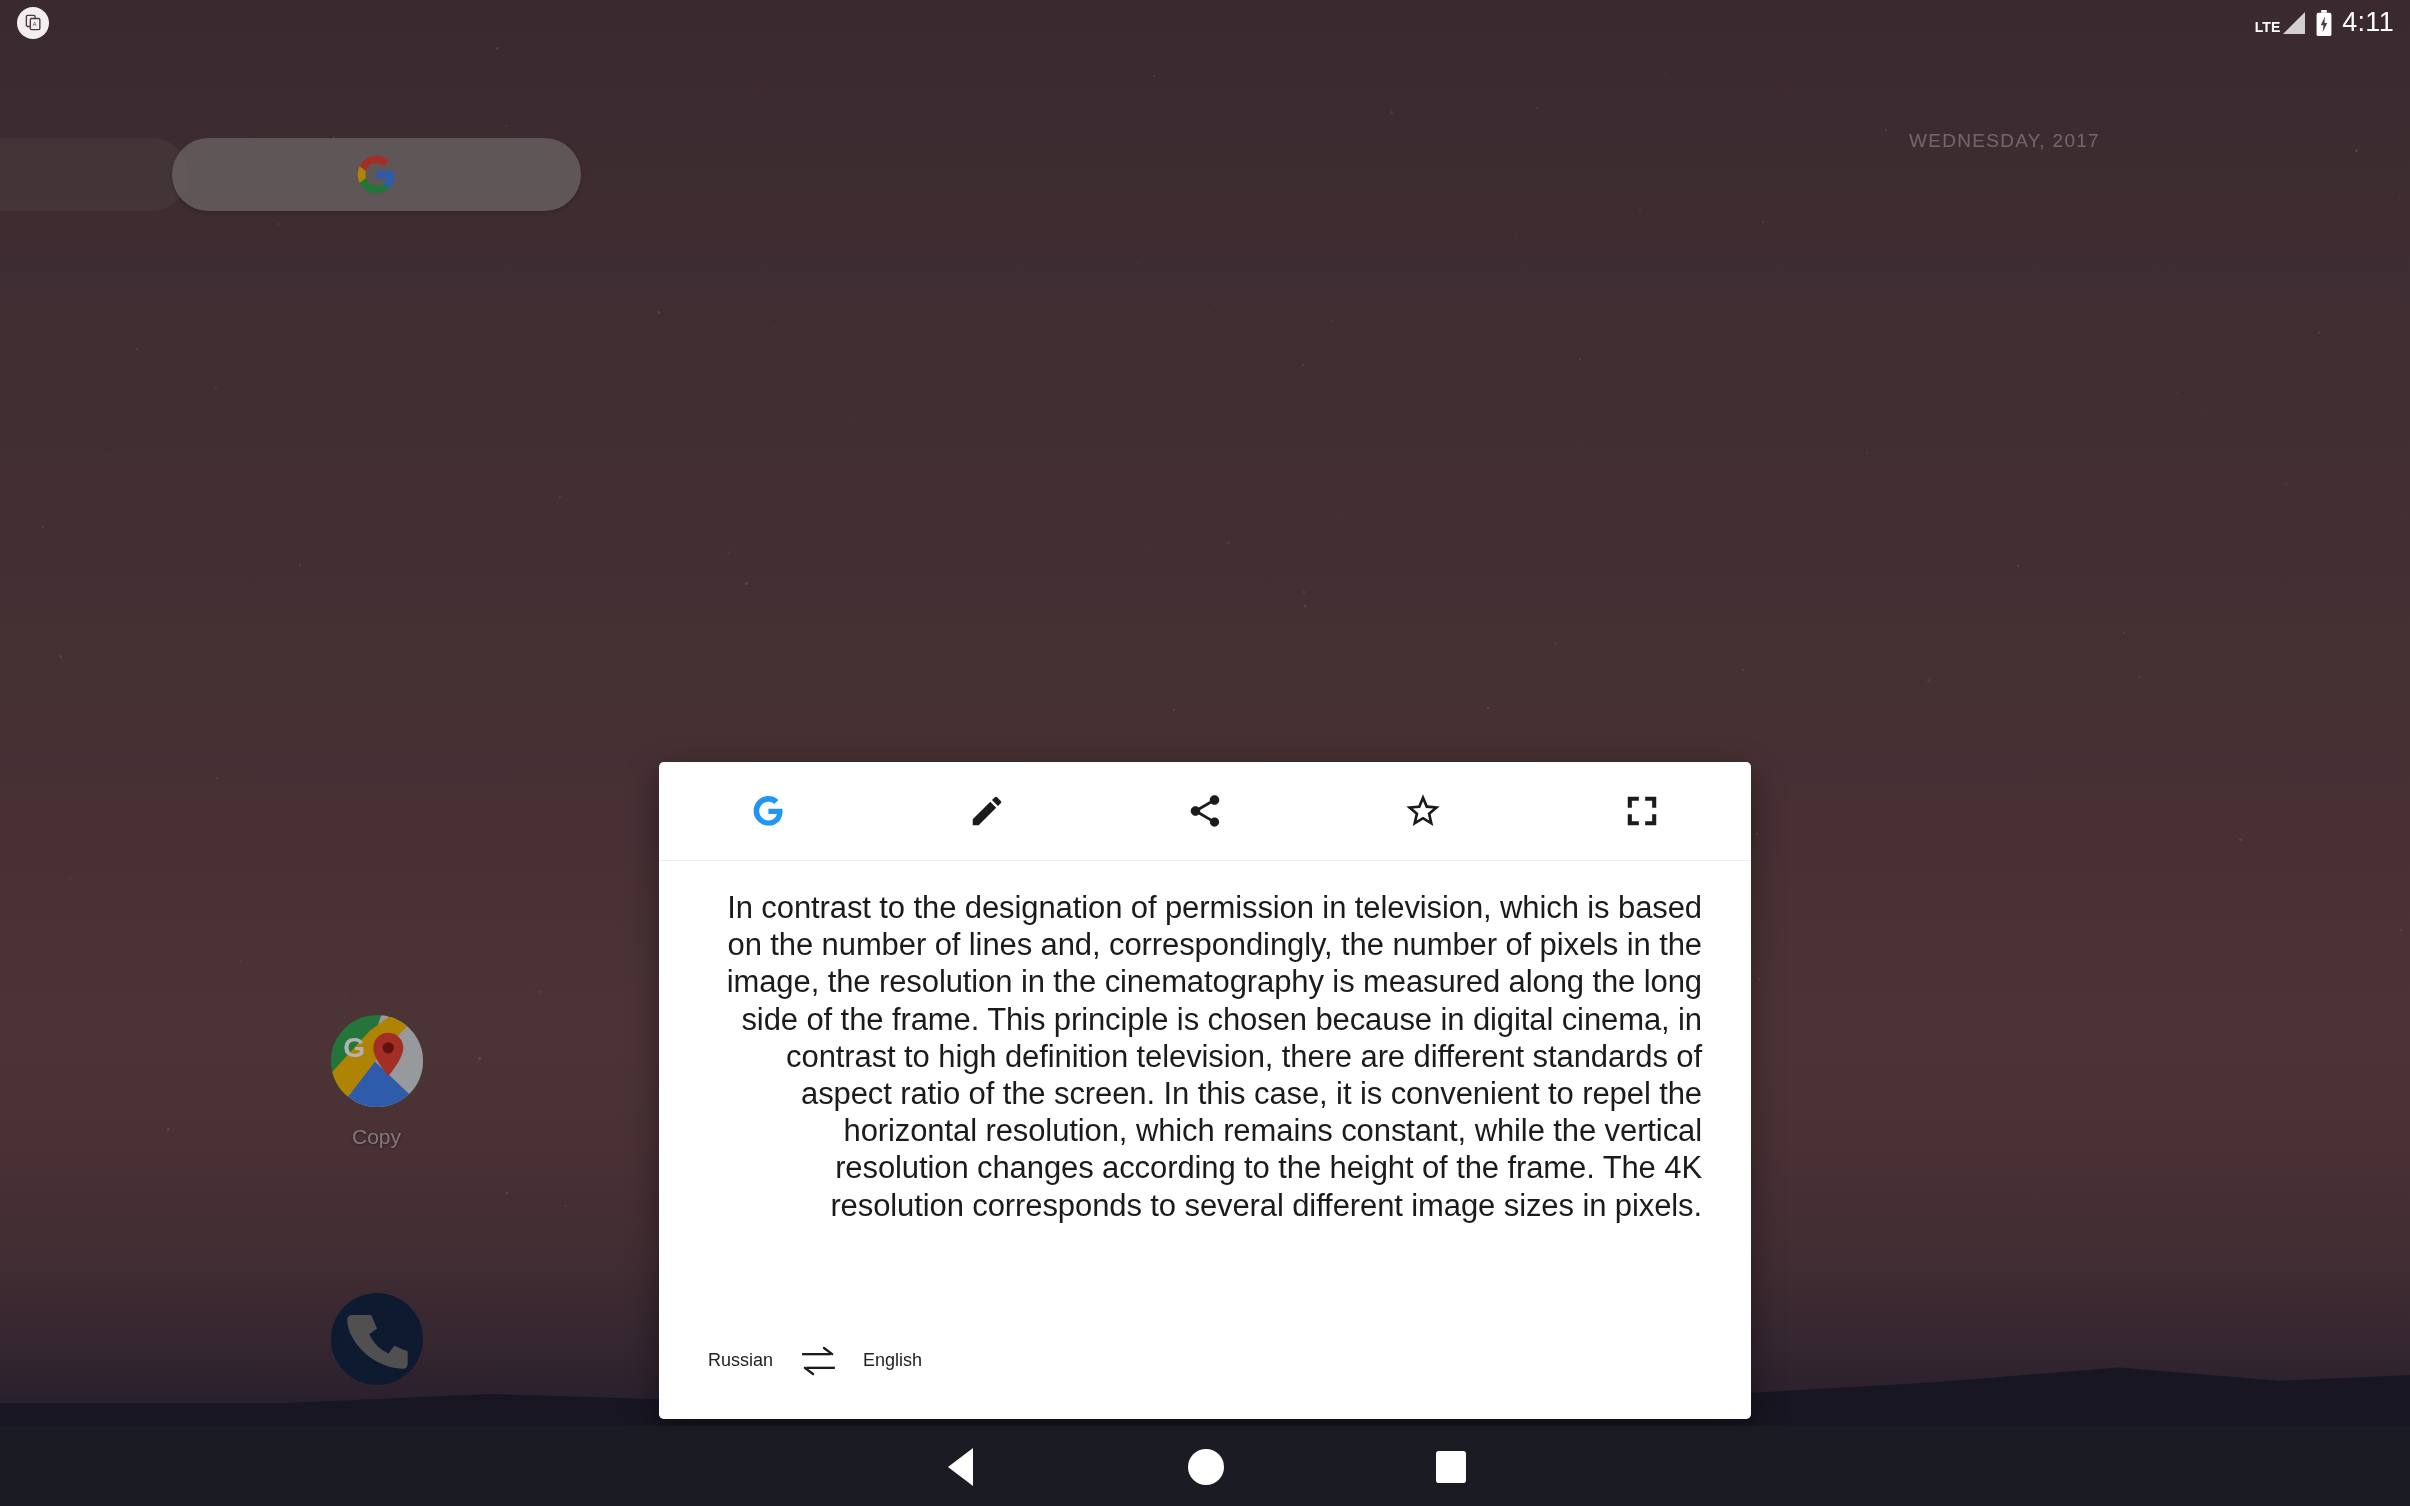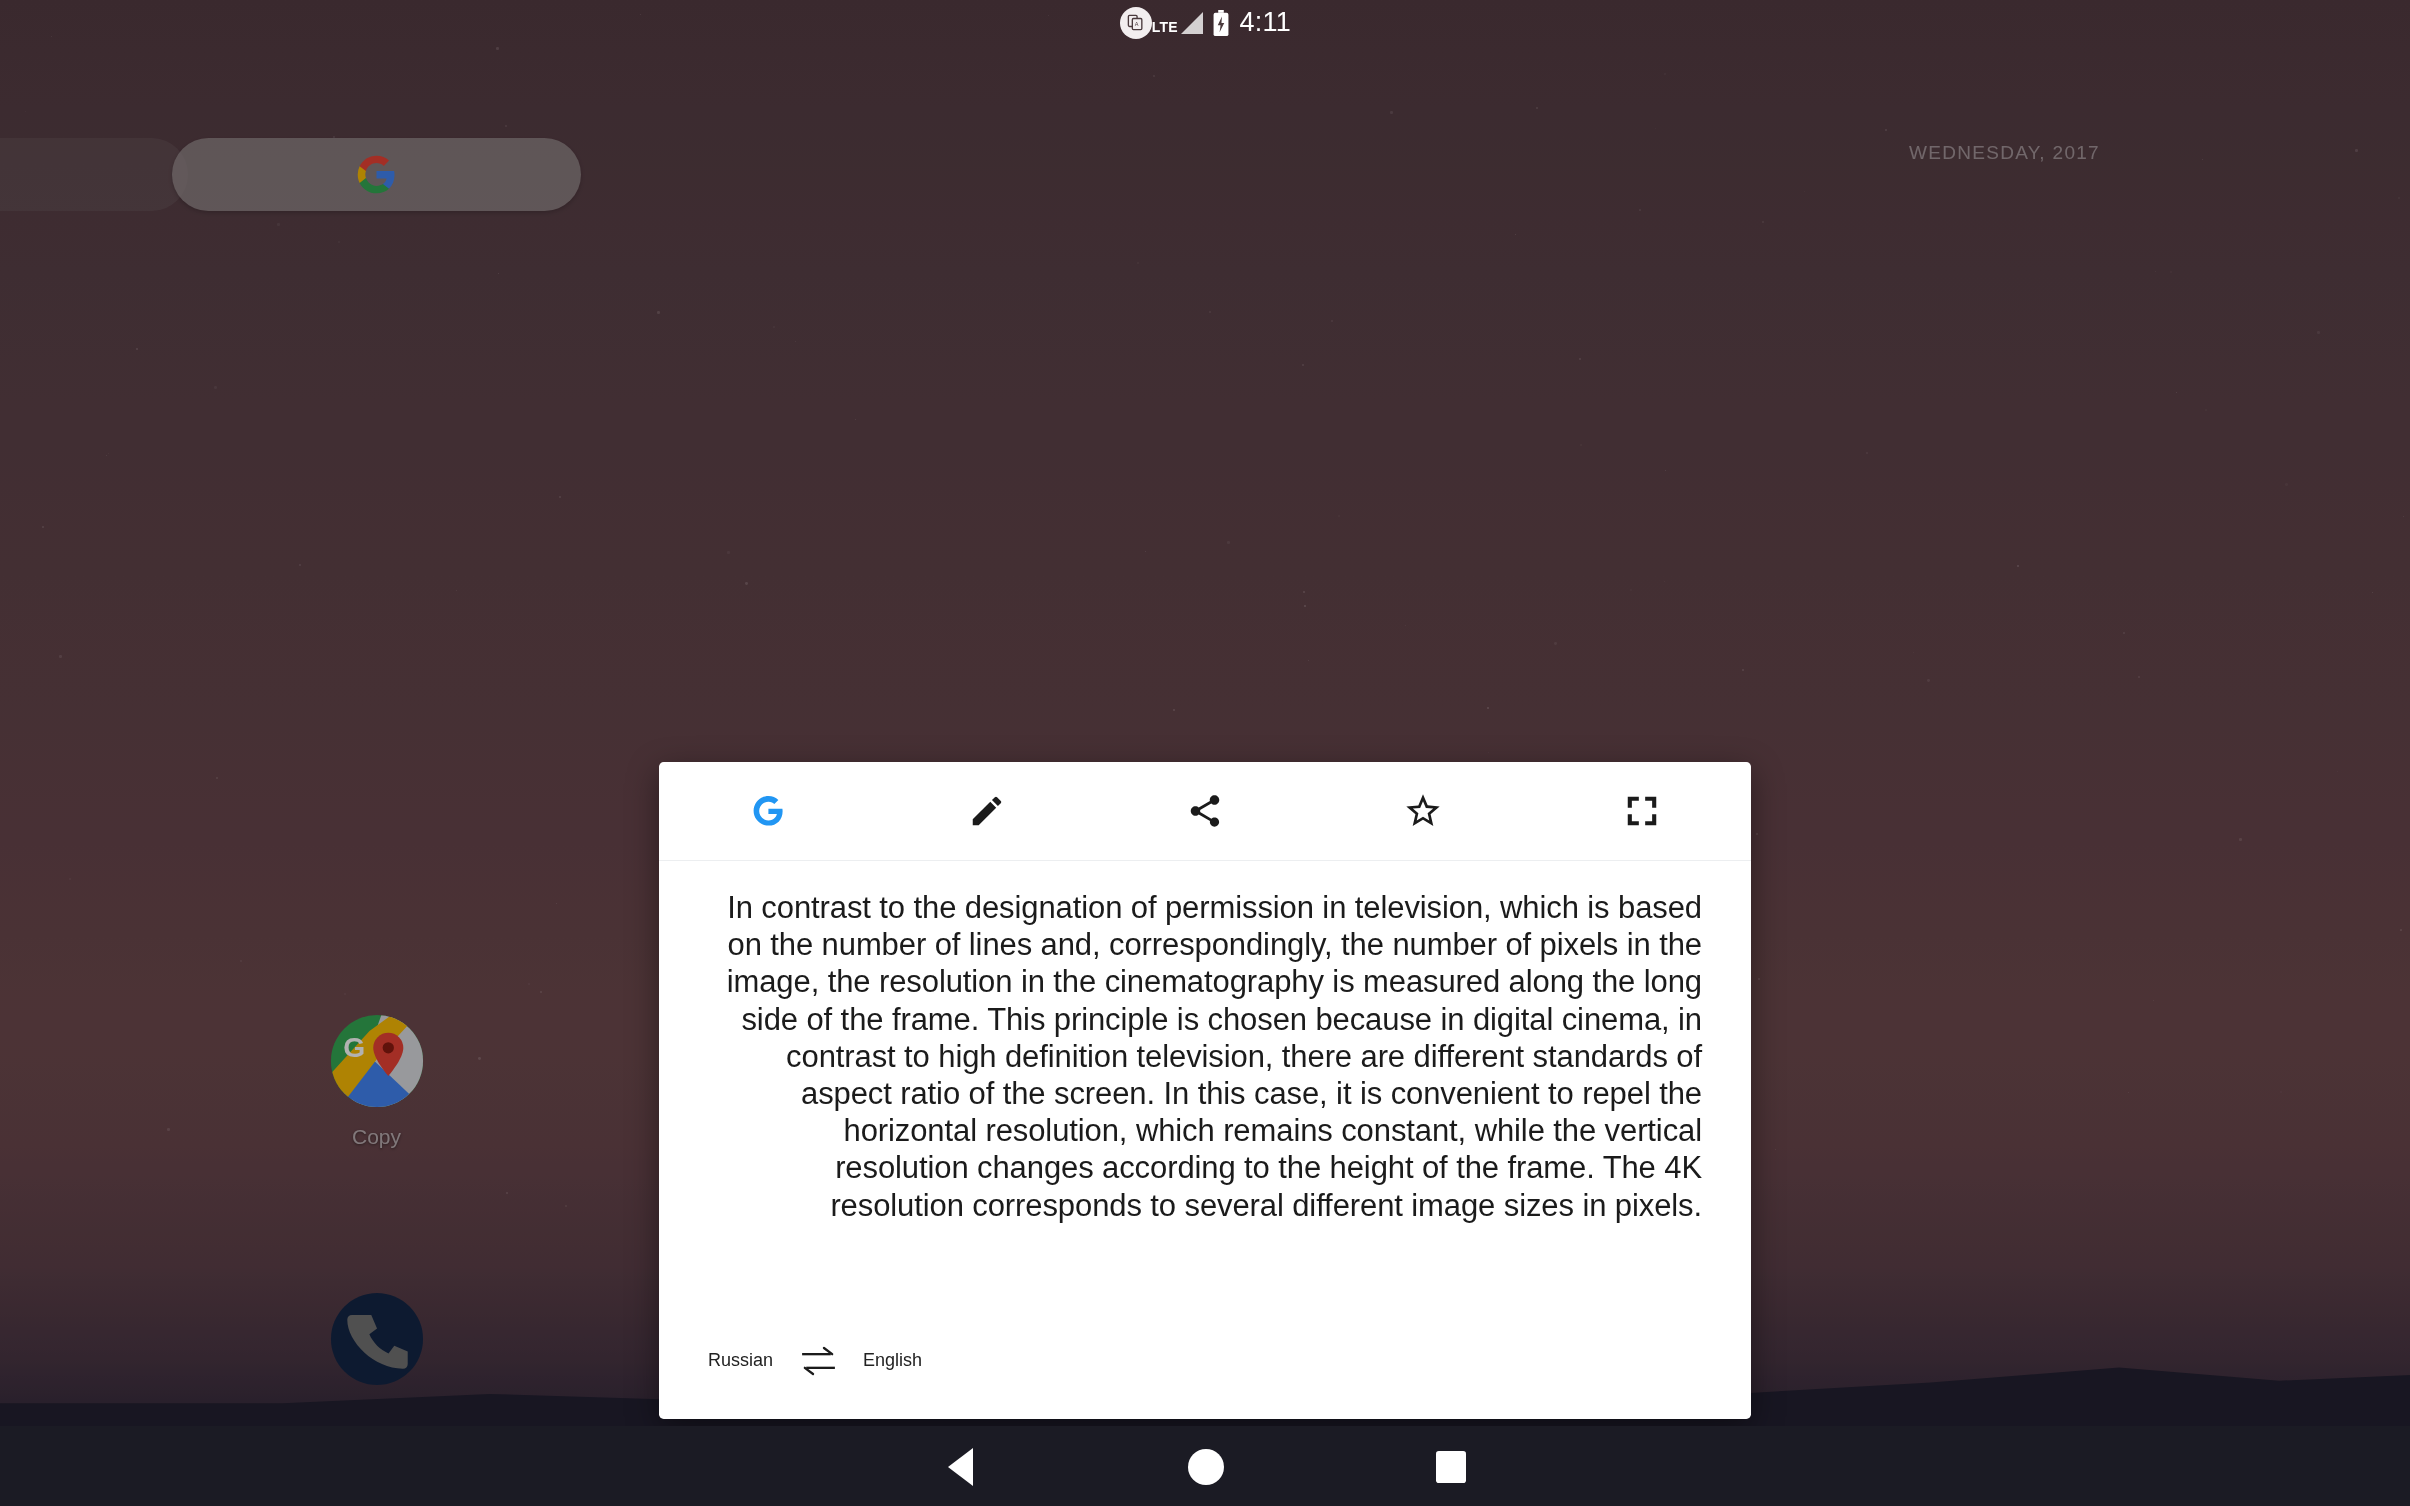--- a/index.html
+++ b/index.html
@@ -31,21 +31,21 @@
 
   
   #ridge{
     position:absolute; left:0; right:0; bottom:0; height:245px;
   }
   #ridge svg{ display:block; width:100%; height:100%; }
 
   
   #statusbar{
     position:absolute; top:0; left:0; right:0; height:45px;
-    display:flex; align-items:center; justify-content:center;
+    display:flex; align-items:center; justify-content:space-between;
     padding:0 17px; z-index:20;
   }
   #status-left{ display:flex; align-items:center; gap:9.4px; }
   .notif-chip{
     width:32px; height:32px; border-radius:50%;
     background:#f2eeef; display:flex; align-items:center; justify-content:center;
   }
   #status-right{ display:flex; align-items:center; gap:10.4px; }
   .lte-wrap{ display:flex; align-items:flex-end; gap:2.8px; }
   .lte-txt{ font-size:14px; font-weight:bold; color:#fff; line-height:1; letter-spacing:0.2px; }
@@ -70,21 +70,21 @@
   
   #date-widget{
     position:absolute; right:311px; top:121px; text-align:right; z-index:5;
   }
   #date-main{
     font-size:59px; color:rgba(232,226,228,.52); font-weight:300;
     line-height:1; letter-spacing:0.5px;
   }
   #date-sub{
     font-size:19px; color:rgba(232,226,228,.52);
-    letter-spacing:1.3px; margin-top:21px; font-weight:400;
+    letter-spacing:1.3px; margin-top:9px; font-weight:400;
   }
 
   
   .app-icon{ position:absolute; width:169px; text-align:center; z-index:5; }
   .app-glyph{ width:94px; height:94px; margin:0 auto; position:relative; }
   .app-label{
     font-size:21px; color:rgba(225,218,220,.72); margin-top:17px;
     text-shadow:0 0.9px 2.8px rgba(0,0,0,.45);
   }
   #app-maps{ left:292px; top:1014px; }

